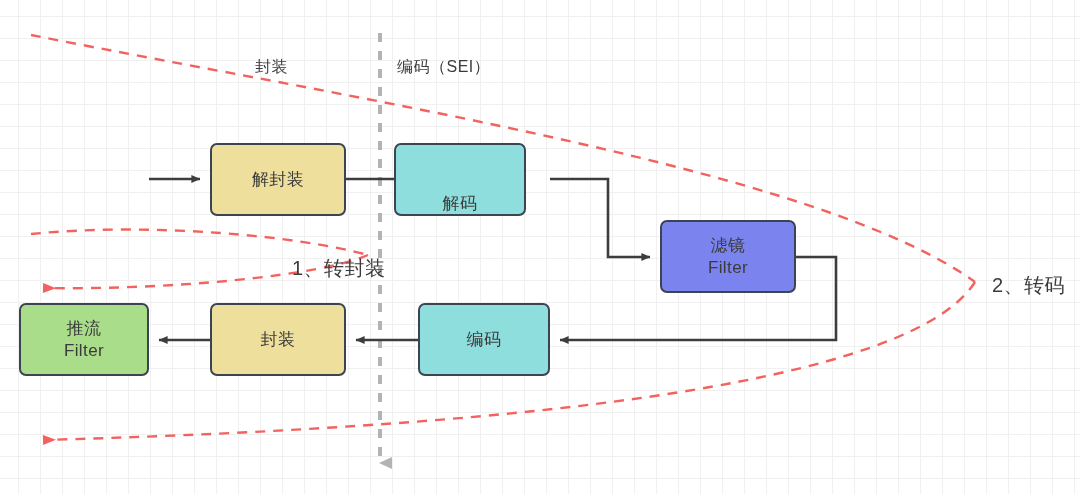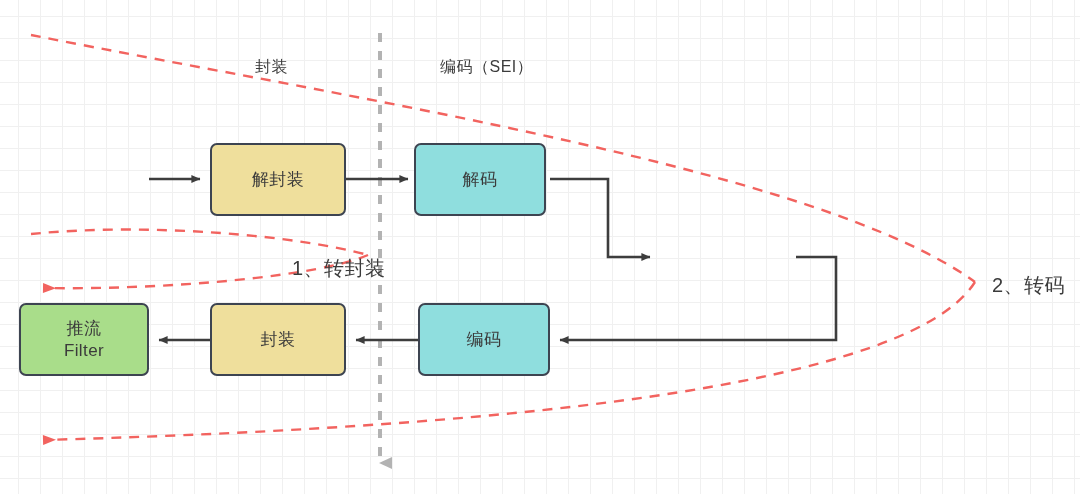--- a/index.html
+++ b/index.html
@@ -88,31 +88,35 @@
 
     <g fill="none" stroke="#f2635f" stroke-width="2.4" stroke-dasharray="10 8">
       <path d="M31,234 C150,222 300,236 368,255"></path>
       <path d="M368,255 C320,276 170,290 44,288" marker-end="url(#ahr)"></path>
       <path d="M31,35 C360,100 820,170 975,282"></path>
       <path d="M975,282 C900,400 400,430 44,440" marker-end="url(#ahr)"></path>
     </g>
   </svg>
 
   <div class="lbl" style="left:255px;top:57px;">封装</div>
-  <div class="lbl" style="left:440px;top:57px;">编码（SEI）</div>
+  <div class="lbl" style="left:397px;top:57px;">编码（SEI）</div>
 
 
   <div class="node" style="left:210px;top:143px;width:136px;height:73px;background:#efdf9c;">
     <span class="ln">解封装</span>
   </div>
 
-  <div class="node" style="left:414px;top:143px;width:132px;height:73px;background:#8fdede;">
+  <div class="node" style="left:394px;top:143px;width:132px;height:73px;background:#8fdede;justify-content:flex-end;">
     <span class="ln">解码</span>
   </div>
 
+  <div class="node" style="left:660px;top:220px;width:136px;height:73px;background:#7b83ef;">
+    <span class="ln">滤镜</span>
+    <span class="ln">Filter</span>
+  </div>
 
   <div class="node" style="left:19px;top:303px;width:130px;height:73px;background:#a9dd8a;">
     <span class="ln">推流</span>
     <span class="ln">Filter</span>
   </div>
 
   <div class="node" style="left:210px;top:303px;width:136px;height:73px;background:#efdf9c;">
     <span class="ln">封装</span>
   </div>
 

